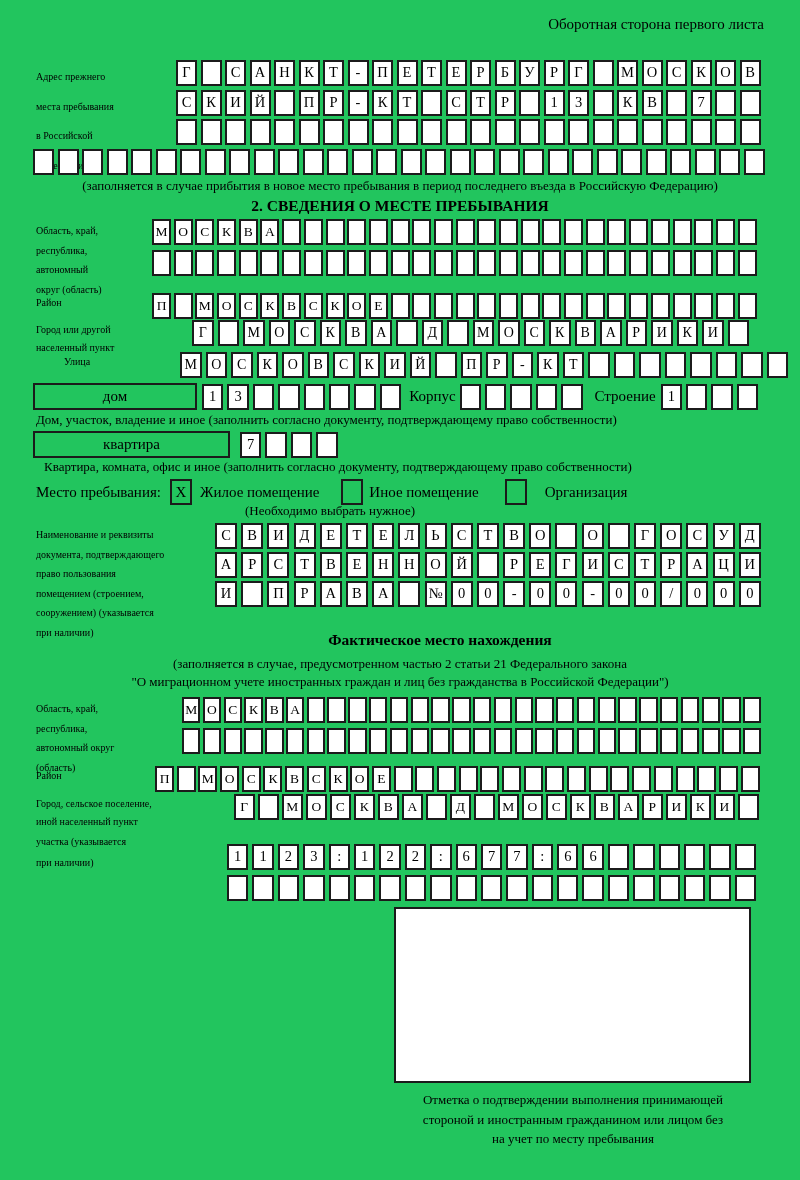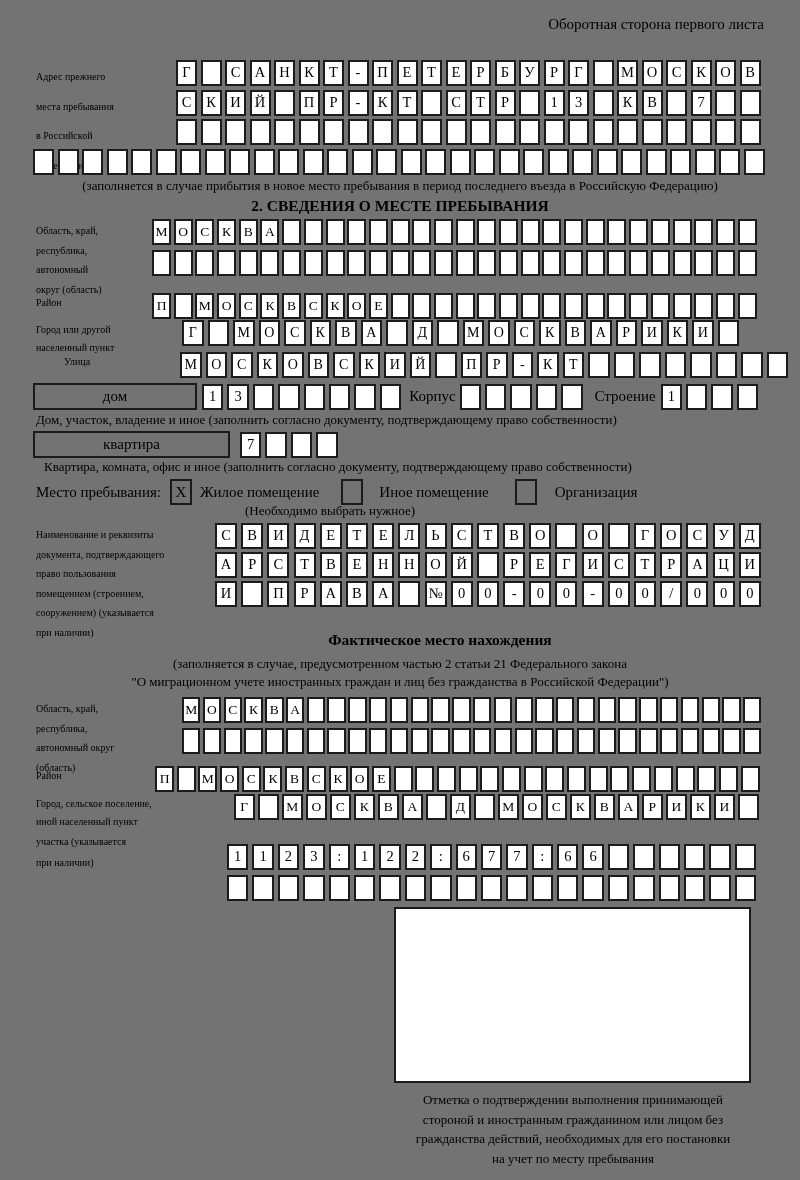--- a/index.html
+++ b/index.html
@@ -1,17 +1,17 @@
 <!DOCTYPE html>
 <html><head>
 <meta charset="utf-8">
 <style>
   html,body{margin:0;padding:0;background:#ffffff;}
   .page{
-    position:relative;width:800px;height:1180px;background:#737373;color:#000;
+    position:relative;width:800px;height:1180px;background:#22c55e;color:#000;
     font-family:"Liberation Serif","DejaVu Serif",serif;font-size:15px;overflow:hidden;
   }
   .abs{position:absolute;}
   .header-note{top:16px;right:36px;font-size:15px;}
   .lblcol{flex:none;font-size:10px;}
   .blk{display:flex;align-items:flex-start;}
   .lines1 div{line-height:29.5px;}
   .lines2 div{line-height:19.5px;}
   .lines3 div{line-height:18px;}
   .lines4 div{line-height:21px;}
@@ -275,21 +275,21 @@
         <span class="cell"></span>
         <span class="cell"></span>
         <span class="cell"></span>
         <span class="cell"></span>
         <span class="cell"></span>
         <span class="cell"></span>
         <span class="cell"></span>
       </div>
   </div>
 
-  <div class="abs blk" style="top:320px;left:36px;">
+  <div class="abs blk" style="top:320px;left:36px;gap:10px;">
     <div class="lblcol lines3" style="width:146px;padding-top:1px;">
       <div>Город или другой</div>
       <div>населенный пункт</div>
     </div>
     <div class="cellrow cd">
         <span class="cell">Г</span>
         <span class="cell"></span>
         <span class="cell">М</span>
         <span class="cell">О</span>
         <span class="cell">С</span>
@@ -382,21 +382,21 @@
         <span class="cell"></span>
       </div>
   </div>
   <div class="abs caption" style="top:459px;left:44px;">Квартира, комната, офис и иное (заполнить согласно документу, подтверждающему право собственности)</div>
 
   <div class="abs rowflex" style="top:479px;left:36px;">
     <div>Место пребывания:</div>
     <div class="chk" style="margin-left:9px;">X</div>
     <div style="margin-left:8px;">Жилое помещение</div>
     <div class="chk" style="margin-left:22px;"></div>
-    <div style="margin-left:16px;">Иное помещение</div>
+    <div style="margin-left:6px;">Иное помещение</div>
     <div class="chk" style="margin-left:26px;"></div>
     <div style="margin-left:18px;">Организация</div>
   </div>
   <div class="abs caption" style="top:503px;left:150px;width:360px;text-align:center;">(Необходимо выбрать нужное)</div>
 
   <div class="abs blk" style="top:523px;left:36px;">
     <div class="lblcol lines2" style="width:179px;padding-top:2px;">
       <div>Наименование и реквизиты</div>
       <div>документа, подтверждающего</div>
       <div>право пользования</div>
@@ -671,17 +671,16 @@
           <span class="cell"></span>
           <span class="cell"></span>
         </div>
     </div>
   </div>
 
   <div class="abs stamp-box" style="top:907px;left:394px;"></div>
   <div class="abs caption stamp-cap" style="top:1090px;left:358px;width:430px;text-align:center;">
     <div>Отметка о подтверждении выполнения принимающей</div>
     <div>стороной и иностранным гражданином или лицом без</div>
-    <div>гражданства действий, необходимых для его постановки</div>
     <div>на учет по месту пребывания</div>
   </div>
 
 </div>
 
 </body></html>

